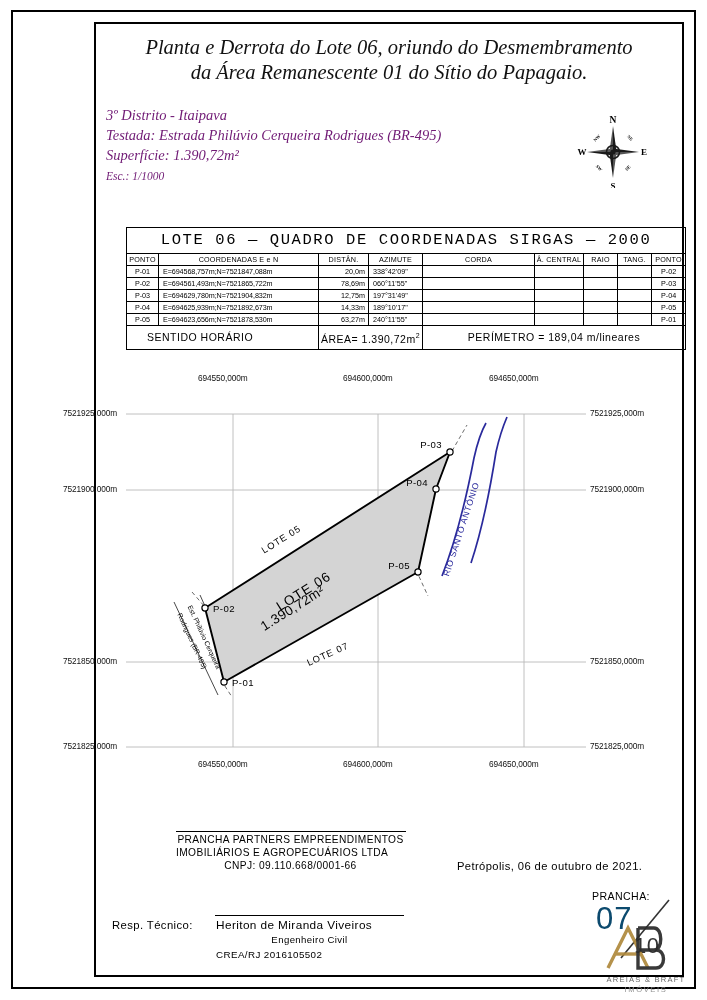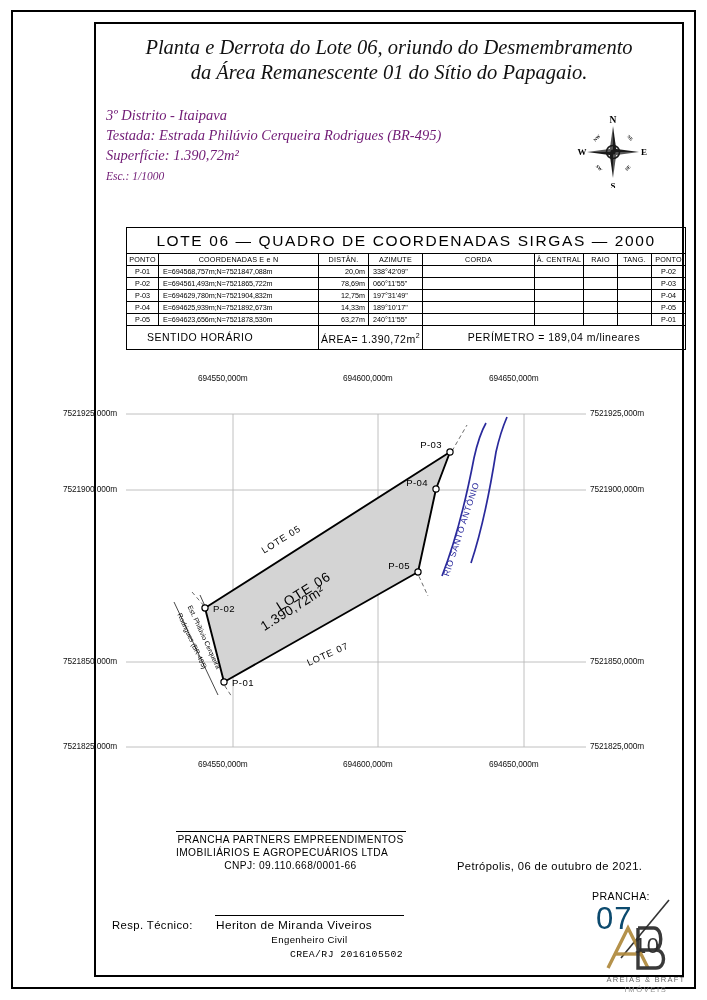--- a/index.html
+++ b/index.html
@@ -100,20 +100,21 @@
     font-weight: normal;
     color: #000;
   }
   .tbl-title {
     font-size: 15.5px;
     letter-spacing: 1.6px;
     text-align: center;
     height: 25px;
     line-height: 25px;
     border-bottom: 1.2px solid #000 !important;
+    font-family: Liberation Mono, monospace;
   }
   .col-head {
     font-size: 7.2px;
     letter-spacing: 0.2px;
     text-align: center;
     height: 11px;
     line-height: 11px;
   }
   .cell {
     font-size: 7.2px;
@@ -164,21 +165,21 @@
     position: absolute;
     height: 0;
     border-top: 1.1px solid #000;
   }
   #company-1 { left: 176px; top: 834px; width: 229px; text-align: center; }
   #company-2 { left: 176px; top: 847px; width: 229px; text-align: left; }
   #company-3 { left: 176px; top: 860px; width: 229px; text-align: center; }
   #resp-label { left: 112px; top: 919px; font-size: 11.3px;}
   #resp-name  { left: 216px; top: 918px; font-size: 11.8px;}
   #resp-role  { left: 216px; top: 934px; width: 187px; text-align:center; font-size: 9.6px;}
-  #resp-crea  { left: 216px; top: 949px; width: 187px; text-align:right; font-size: 9.8px; font-family: Liberation Mono, monospace;}
+  #resp-crea  { left: 216px; top: 949px; width: 187px; text-align:left; font-size: 9.8px;}
   #city-date  { left: 457px; top: 860px; font-size: 11.2px;}
   #prancha-lbl{ left: 592px; top: 890px; font-size: 10.6px;}
   #prancha-num{
     left: 596px; top: 901px;
     font-size: 31px;
     font-family: "Liberation Sans", sans-serif;
     color: #0c4a6e;
     letter-spacing: 1px;
   }
   #prancha-den{

